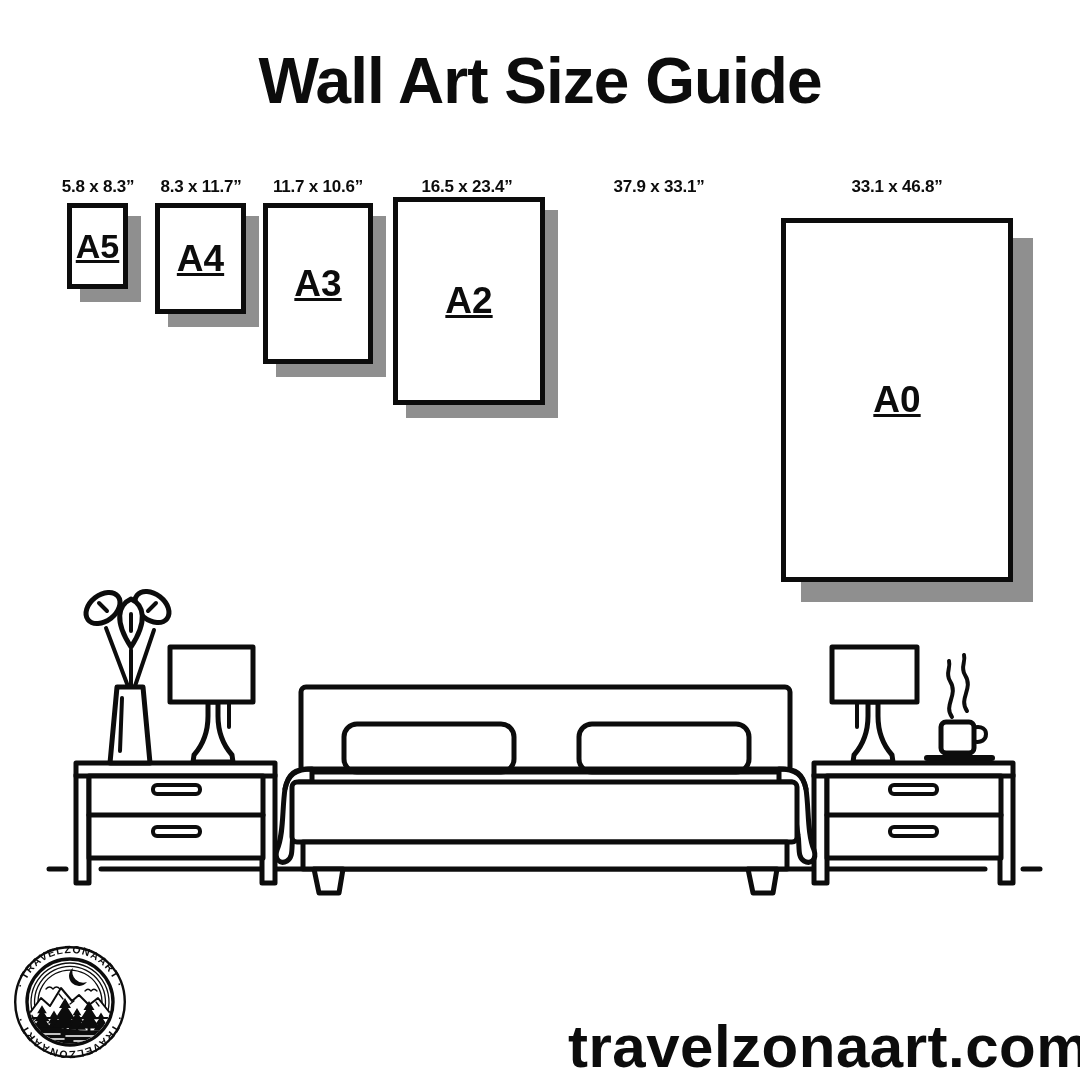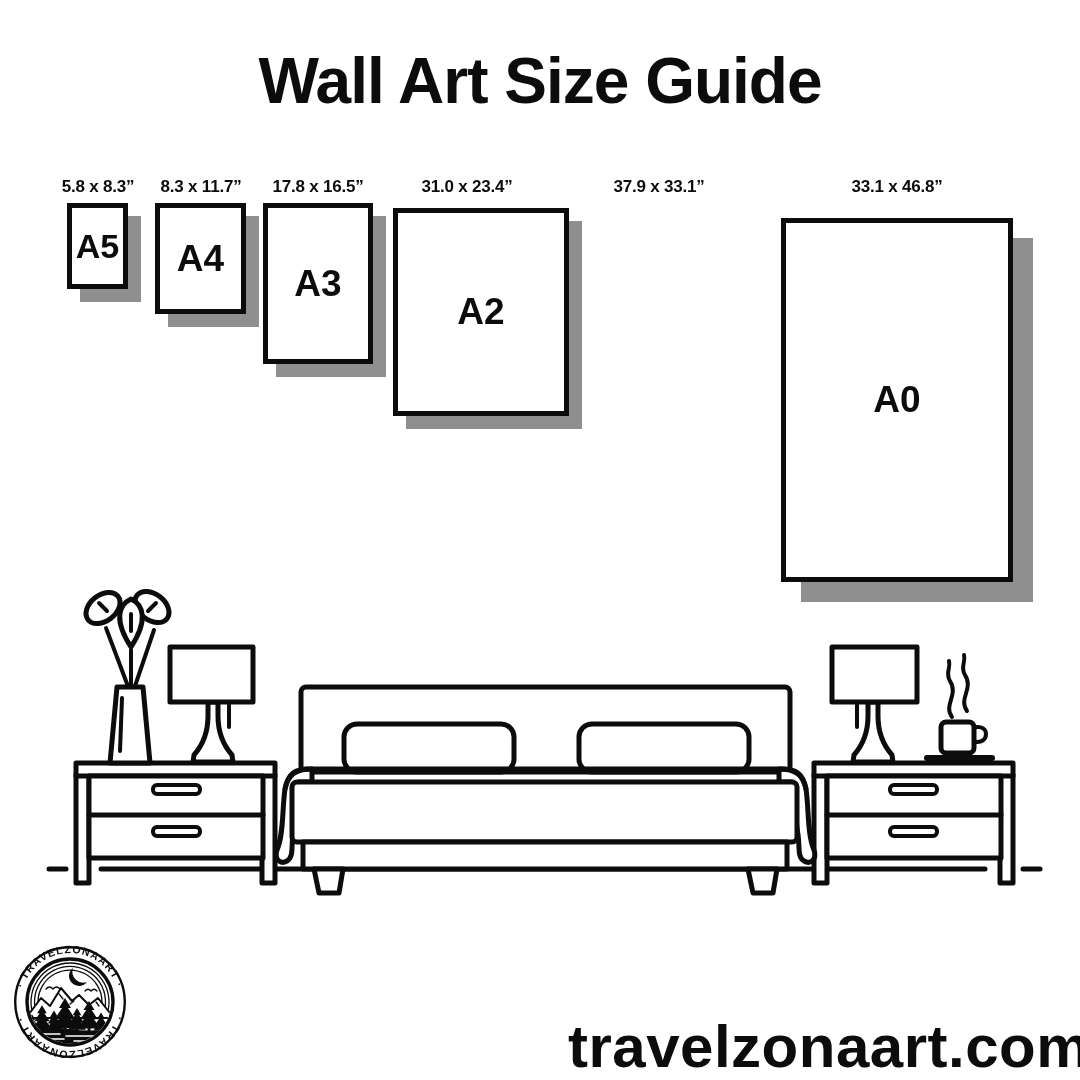--- a/index.html
+++ b/index.html
@@ -21,26 +21,26 @@
     position:absolute;top:44px;left:0;width:1080px;
     text-align:center;font-size:64px;font-weight:bold;letter-spacing:-1px;
     color:var(--ink);
   }
   
   .size-box{
     position:absolute;background:var(--background);
     border:5px solid var(--ink);
     box-shadow:13px 13px 0 var(--shadow);
     display:flex;align-items:center;justify-content:center;
-    font-weight:bold;font-size:37px;letter-spacing:0;
+    font-weight:bold;font-size:37px;letter-spacing:0;text-decoration:underline;
   }
   #box-a5{left:67px;top:203px;width:61px;height:86px;font-size:34px;}
   #box-a4{left:155px;top:203px;width:91px;height:111px;}
   #box-a3{left:263px;top:203px;width:110px;height:161px;}
-  #box-a2{left:393px;top:208px;width:176px;height:208px;}
+  #box-a2{left:393px;top:197px;width:152px;height:208px;}
   #box-a1{left:568px;top:203px;width:182px;height:279px;}
   #box-a0{left:781px;top:218px;width:232px;height:364px;box-shadow:20px 20px 0 var(--shadow);}
   .size-dims{
     position:absolute;top:177px;transform:translateX(-50%);
     font-size:17px;font-weight:bold;white-space:nowrap;letter-spacing:-0.2px;text-align:right;
   }
   #dims-a5{left:98px;} #dims-a4{left:201px;} #dims-a3{left:318px;}
   #dims-a2{left:467px;} #dims-a1{left:659px;} #dims-a0{left:897px;}
 
   
@@ -67,22 +67,22 @@
 </style>
 </head>
 <body>
 
 <main class="canvas">
 
   <h1 class="page-title">Wall Art Size Guide</h1>
 
   <div class="size-dims" id="dims-a5">5.8 x 8.3”</div>
   <div class="size-dims" id="dims-a4">8.3 x 11.7”</div>
-  <div class="size-dims" id="dims-a3">17.8 x 16.5”</div>
-  <div class="size-dims" id="dims-a2">31.0 x 23.4”</div>
+  <div class="size-dims" id="dims-a3">11.7 x 10.6”</div>
+  <div class="size-dims" id="dims-a2">16.5 x 23.4”</div>
   <div class="size-dims" id="dims-a1">37.9 x 33.1”</div>
   <div class="size-dims" id="dims-a0">33.1 x 46.8”</div>
 
   <div class="size-box" id="box-a5">
       <span>A5</span>
     </div>
   <div class="size-box" id="box-a4">
       <span>A4</span>
     </div>
   <div class="size-box" id="box-a3">

